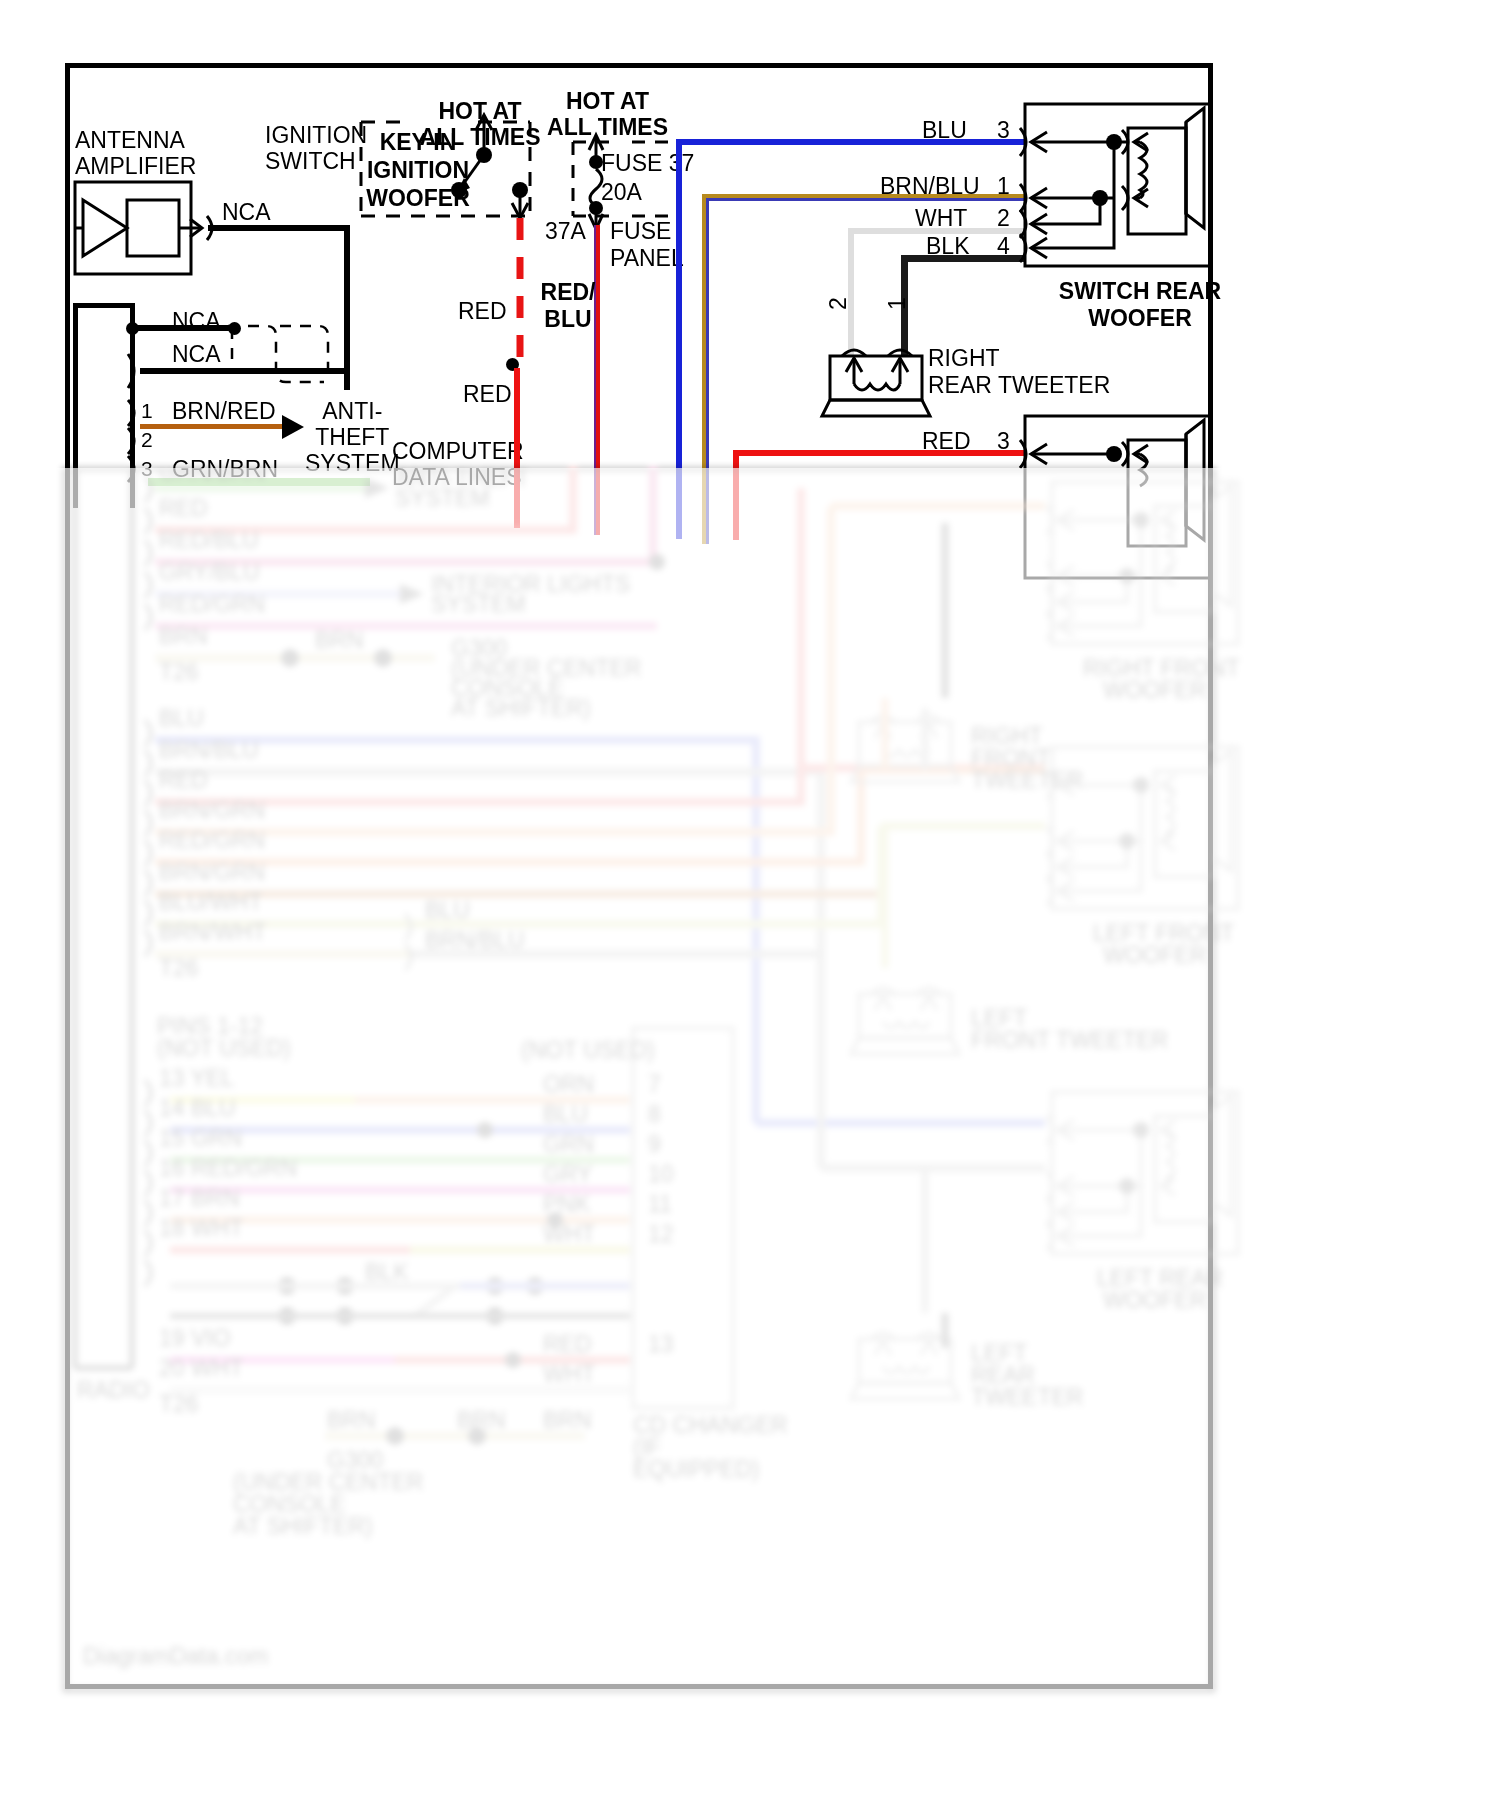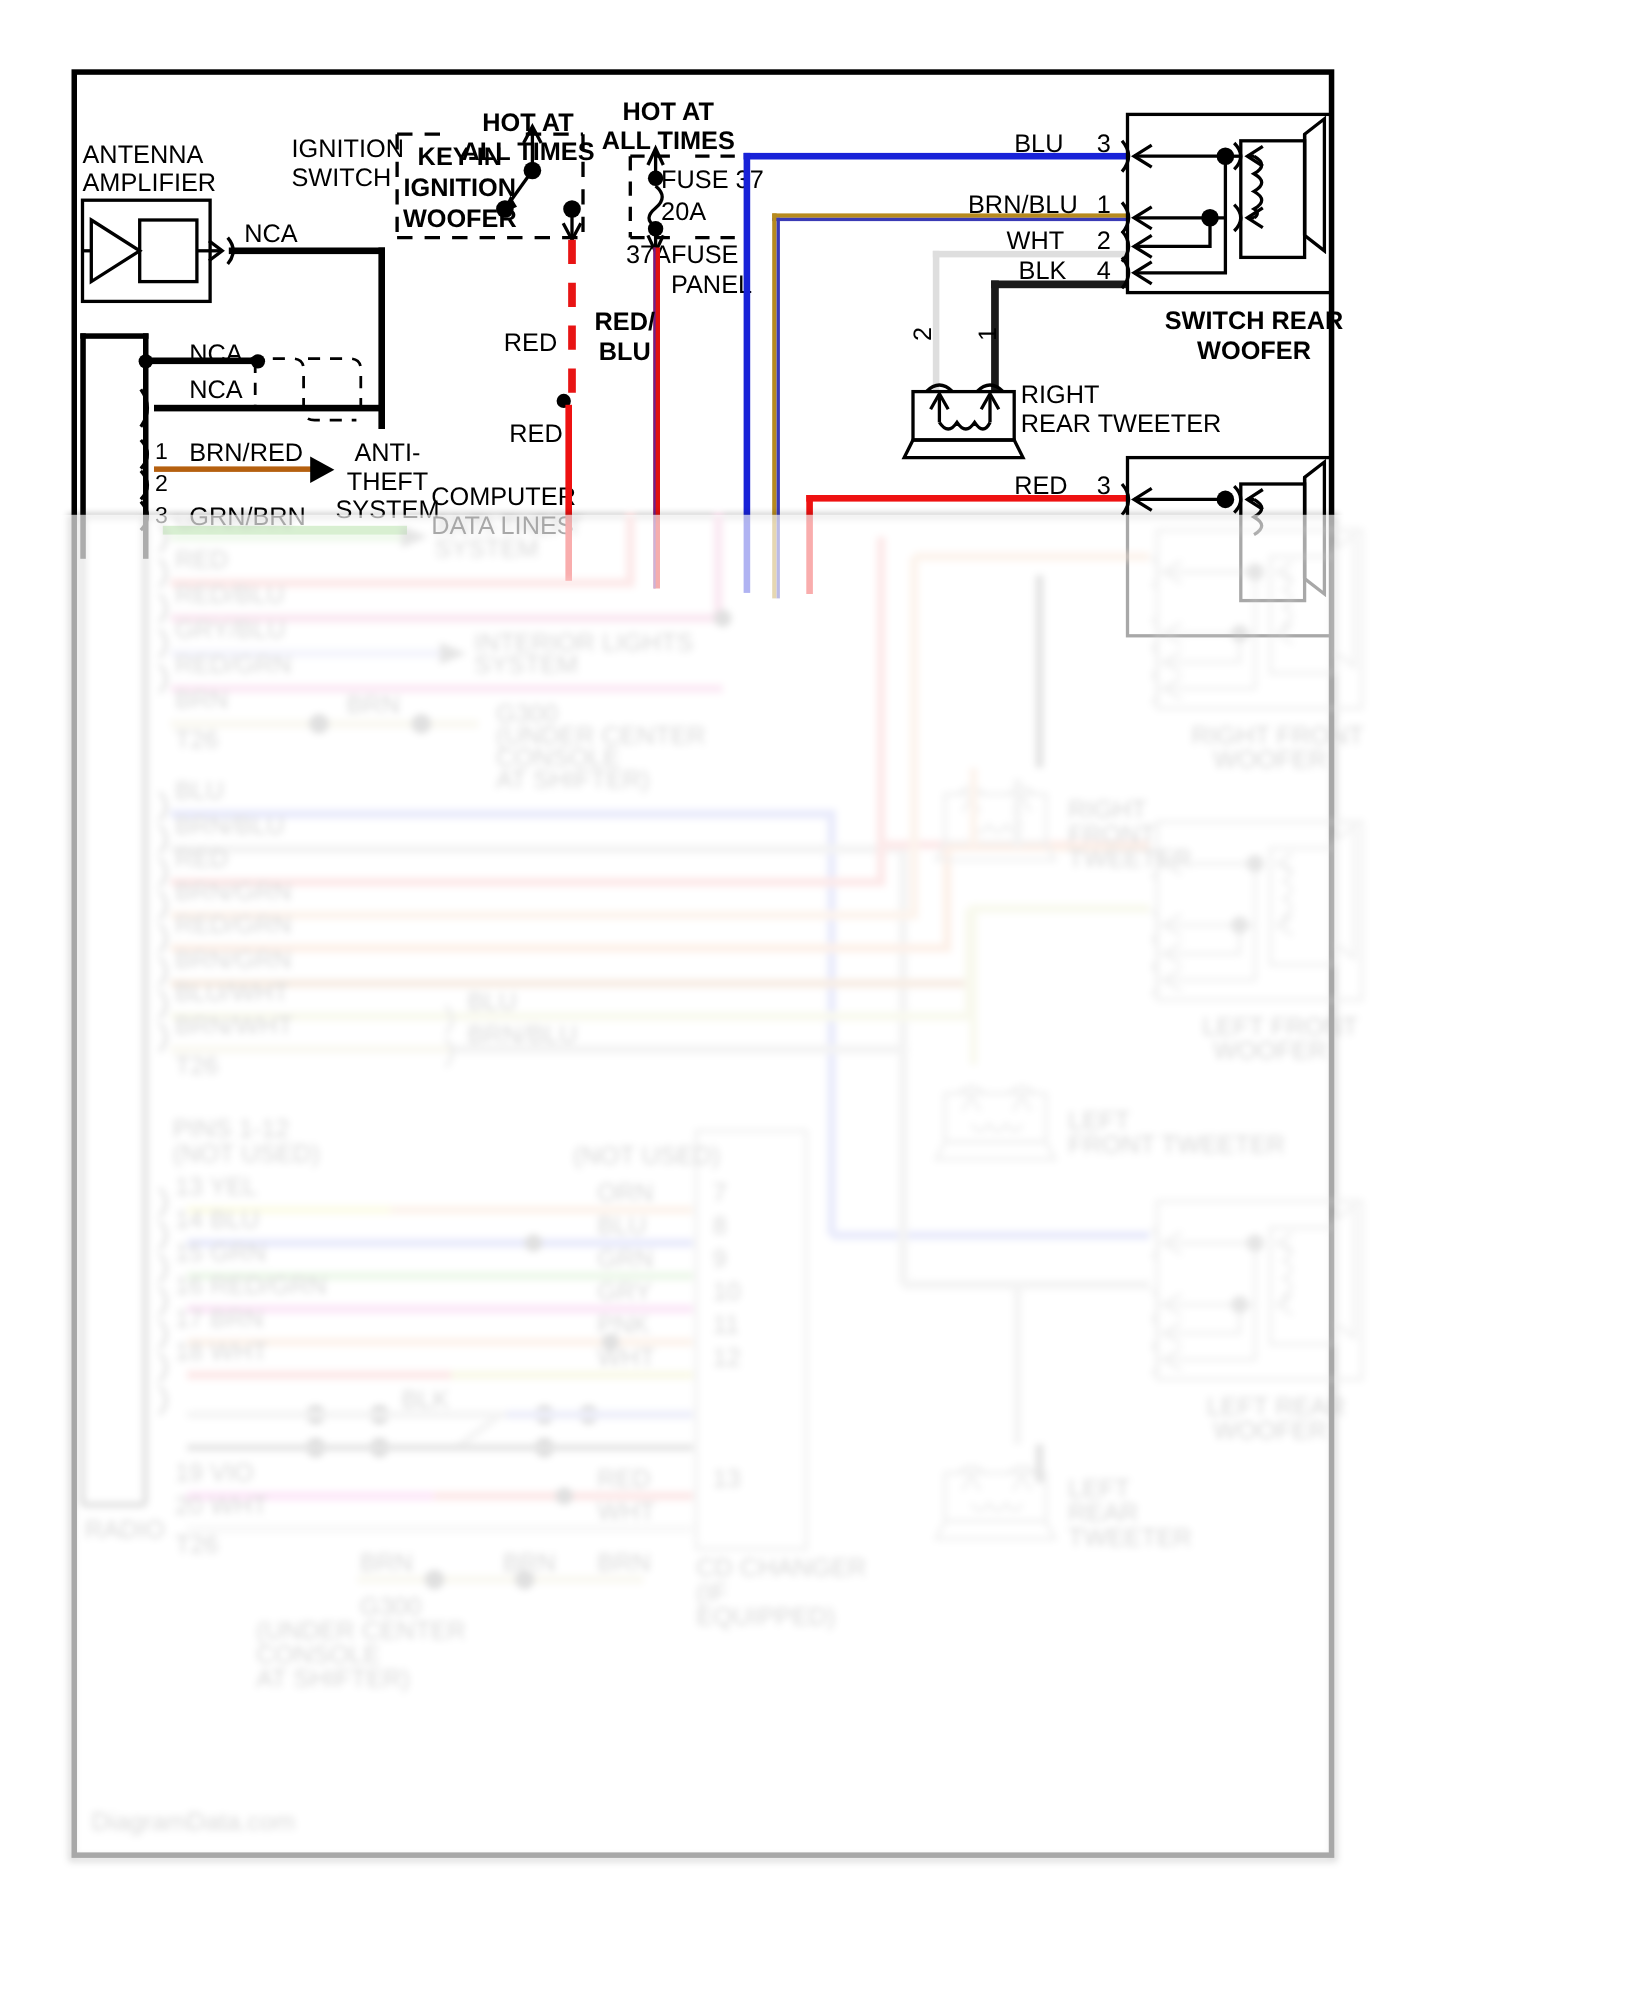--- a/index.html
+++ b/index.html
@@ -151,21 +151,21 @@
     <polyline points="11,20 18,5 25,20" fill="none" stroke="#000" stroke-width="3"></polyline>
     <circle cx="18" cy="32" r="7" fill="#000"></circle>
     <path d="M 18 39 Q 30 49 18 59 Q 6 69 18 76" fill="none" stroke="#000" stroke-width="3"></path>
     <circle cx="18" cy="78" r="7" fill="#000"></circle>
     <line x1="18" y1="78" x2="18" y2="96" stroke="#000" stroke-width="3"></line>
     <polyline points="11,84 18,99 25,84" fill="none" stroke="#000" stroke-width="3"></polyline>
   </svg>
 
   <div class="lbl" style="left:601px;top:150px;">FUSE 37</div>
   <div class="lbl" style="left:601px;top:179px;">20A</div>
-  <div class="lbl" style="left:545px;top:218px;margin-left:24px;">37A</div>
+  <div class="lbl" style="left:545px;top:218px;">37A</div>
   <div class="lbl" style="left:610px;top:218px;line-height:27px;"><span style="white-space:pre-line">FUSE
 PANEL</span></div>
 
   <div class="w wv redblu" style="left:594px;top:225px;width:6px;height:310px;"></div>
   <div class="lbl c" style="left:538px;top:279px;width:60px;line-height:27px;"><span style="white-space:pre-line">RED/
 BLU</span></div>
 
   <div class="w wh blu" style="left:676px;top:139px;width:350px;height:6px;"></div>
   <div class="w wv blu" style="left:676px;top:139px;width:6px;height:400px;"></div>
   <div class="lbl" style="left:922px;top:117px;">BLU</div>

